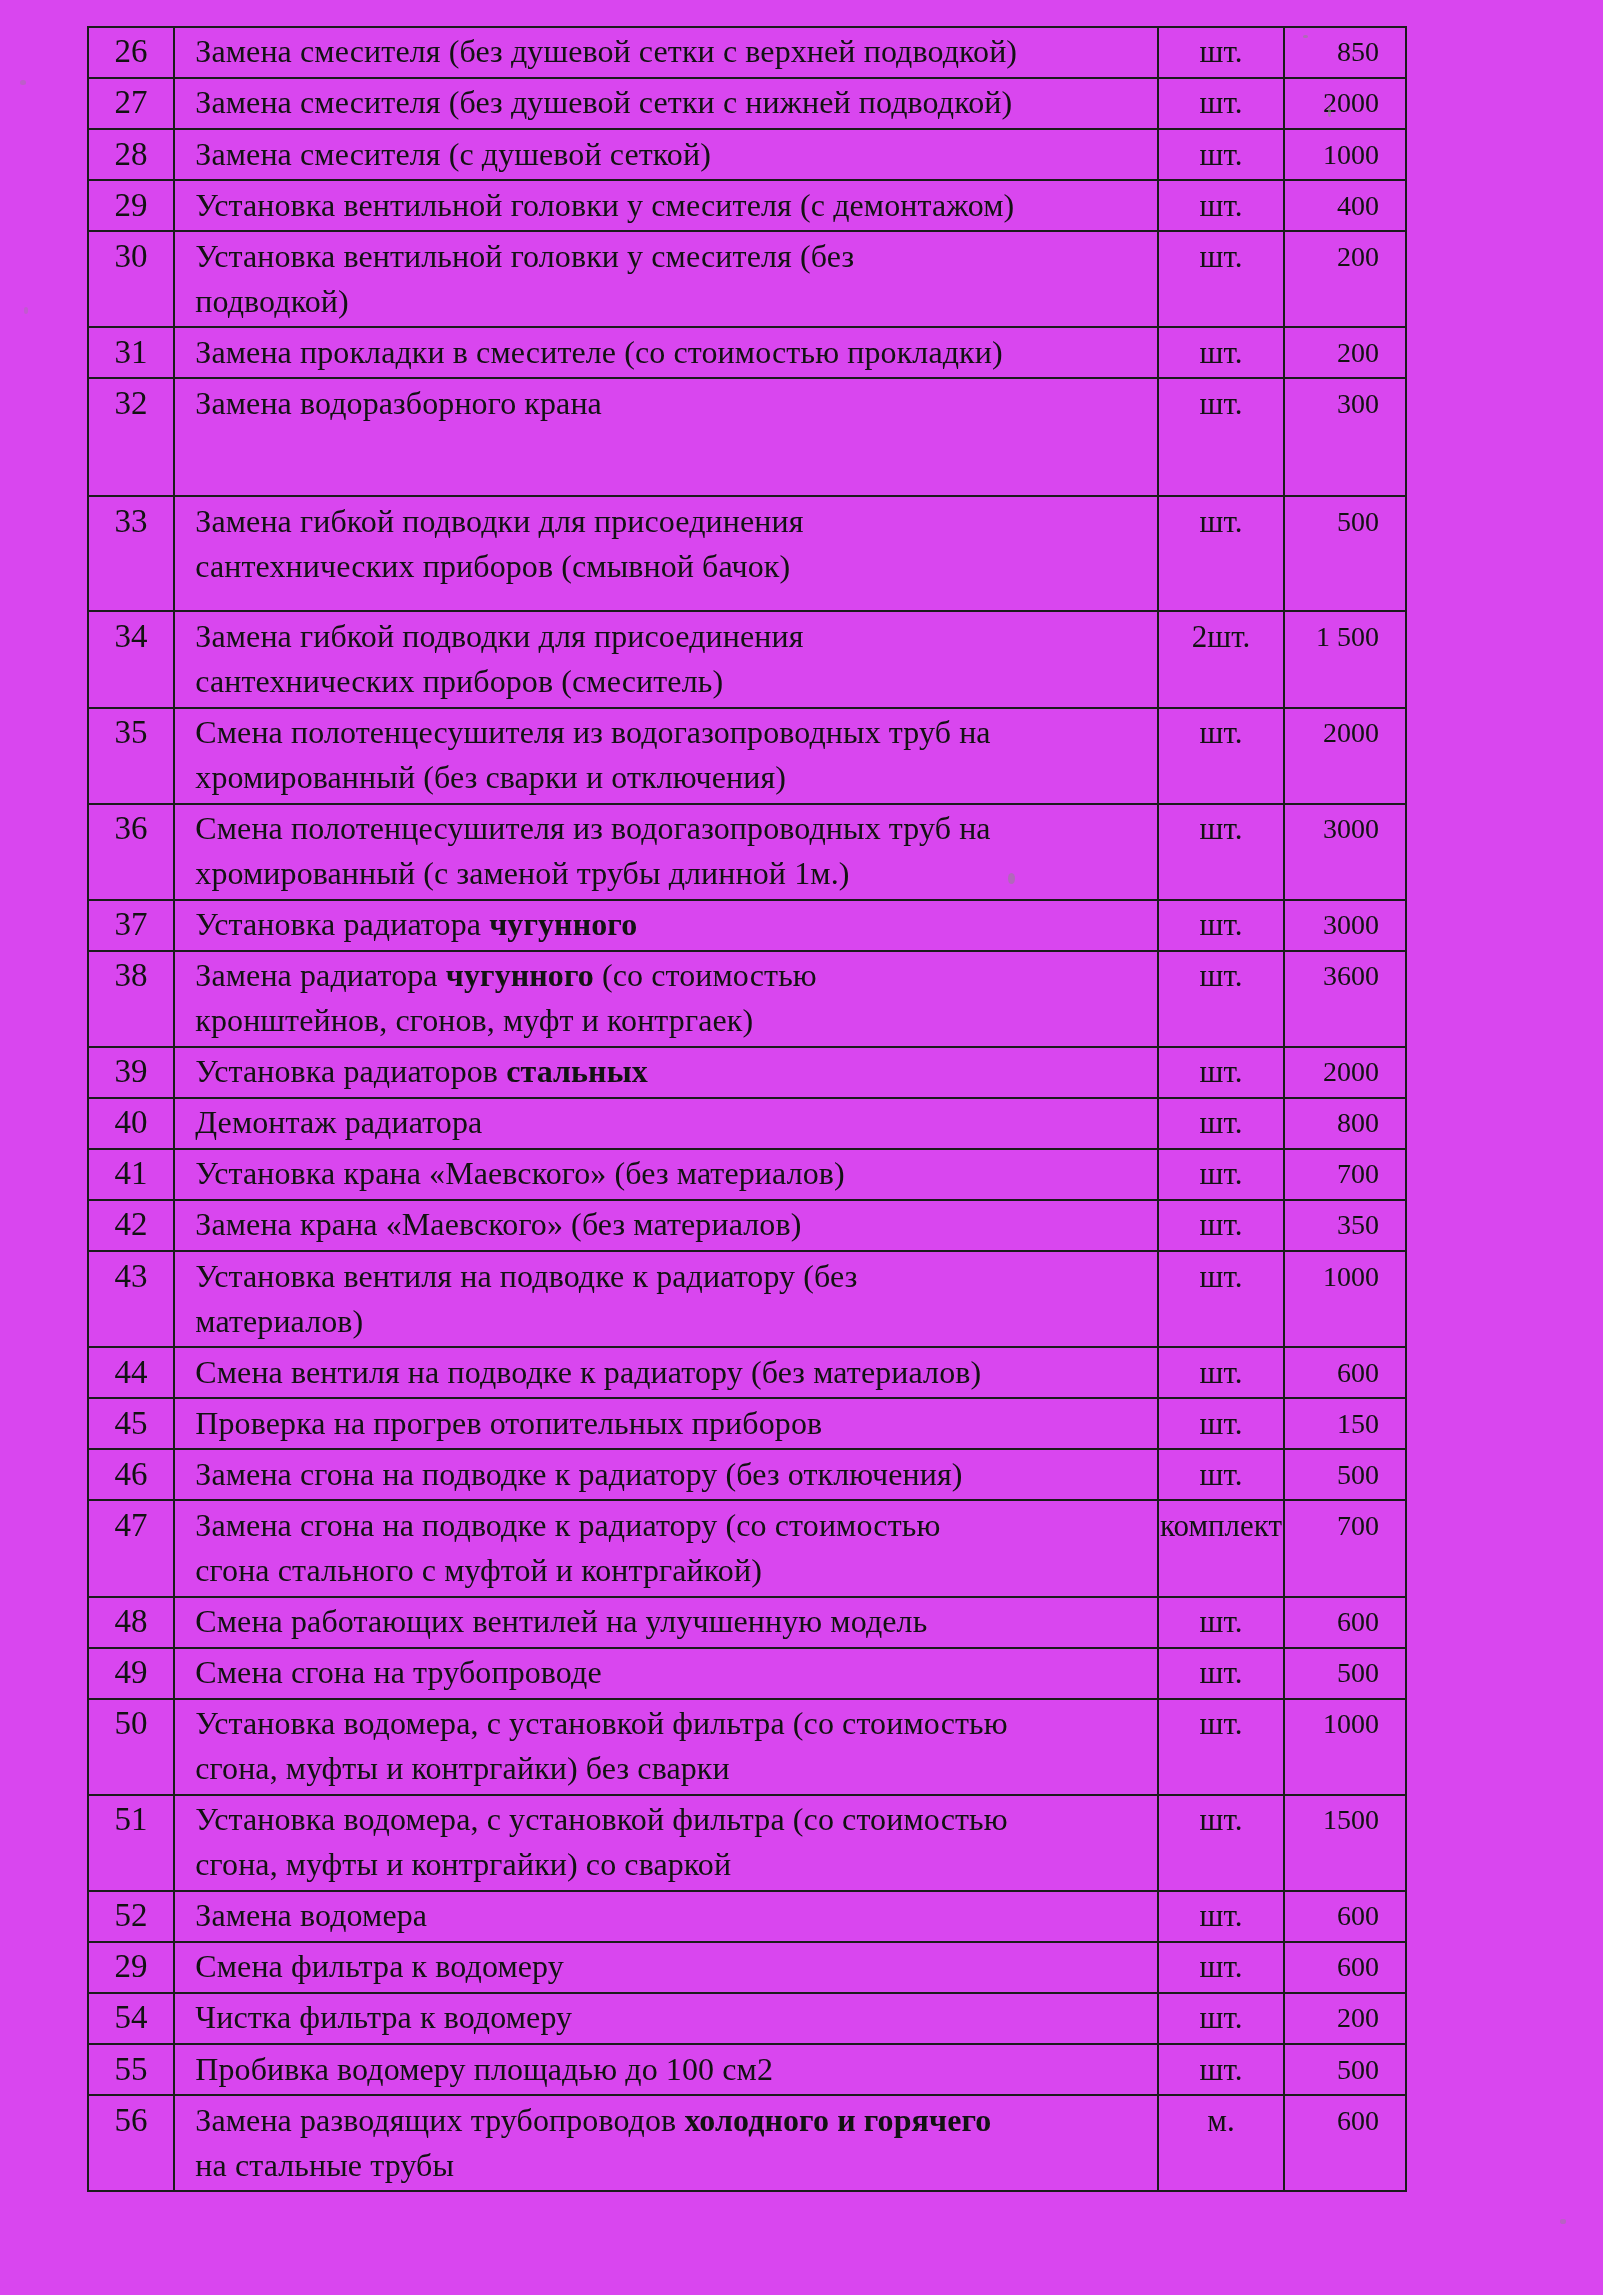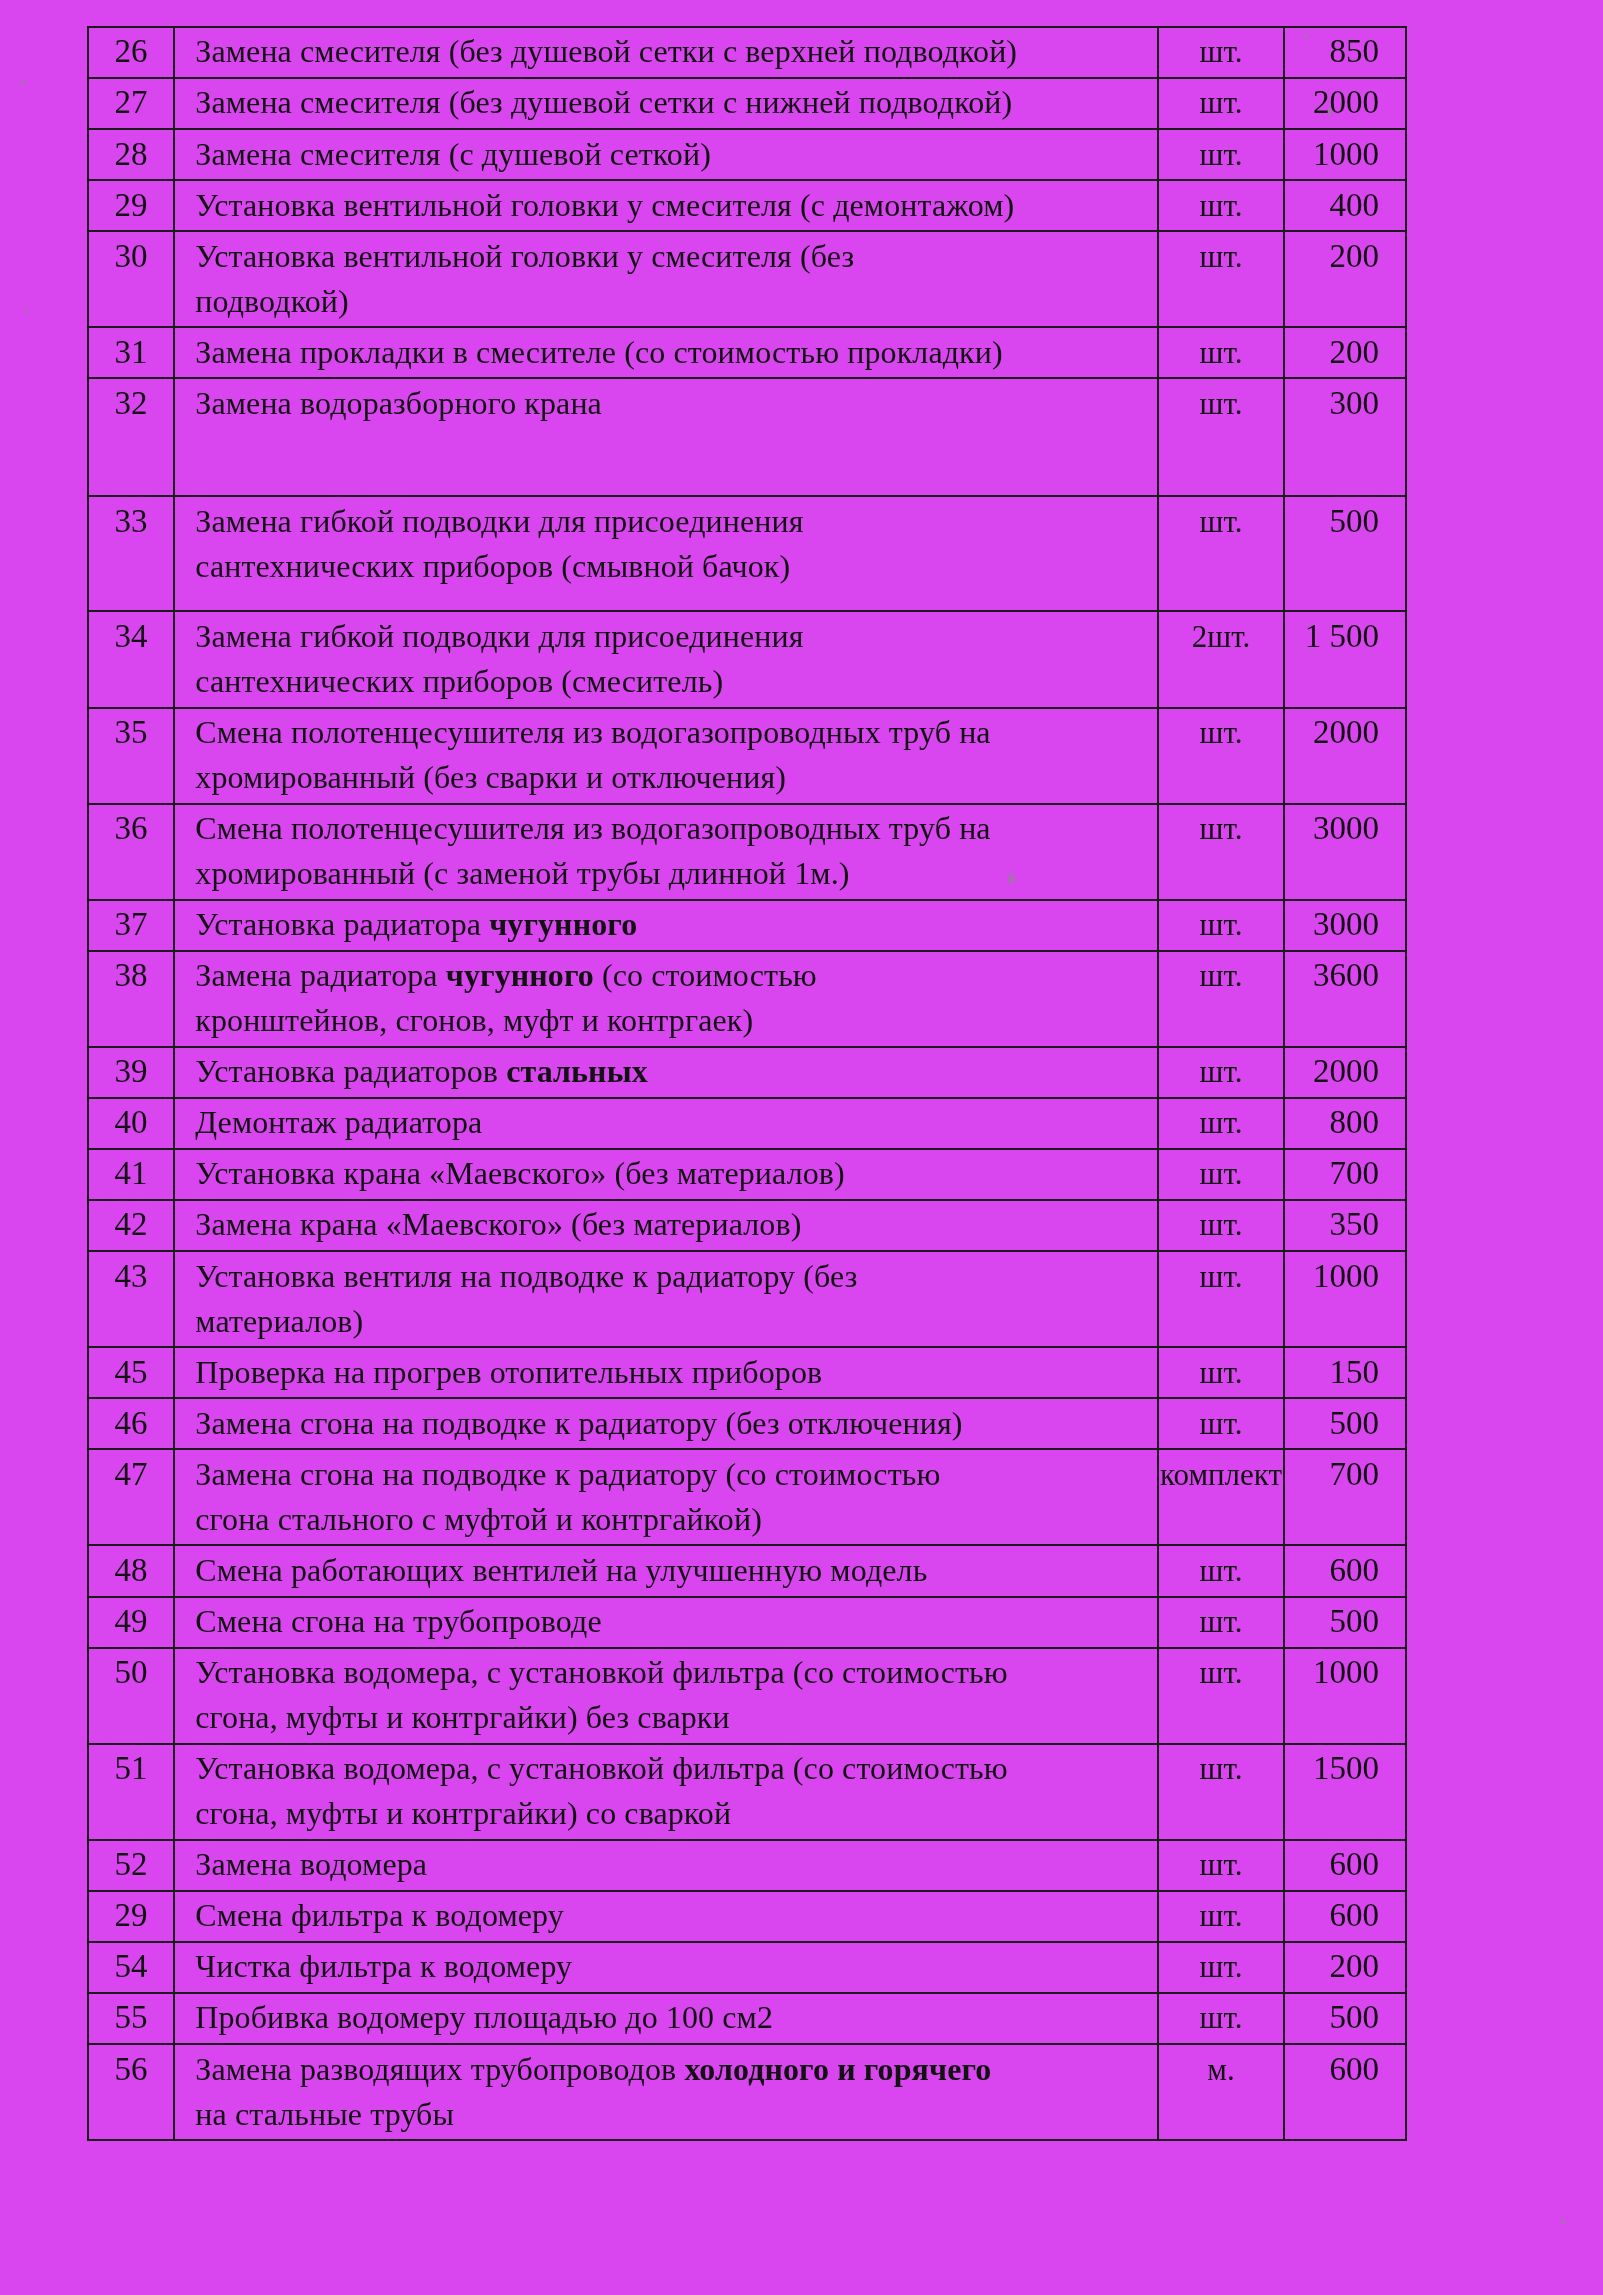--- a/index.html
+++ b/index.html
@@ -48,21 +48,21 @@
   }
   .c-desc b { font-weight: bold; }
   .c-unit {
     text-align: center;
     font-size: 31px;
     line-height: 45px;
     padding-top: 1.4px;
   }
   .c-price {
     text-align: right;
-    font-size: 33px;
+    font-size: 28px;
     line-height: 45px;
     padding: 1.4px 26px 0 0;
   }
   
   .speck {
     position: absolute;
     background: #8a8a85;
     border-radius: 50%;
     opacity: 0.55;
   }
@@ -187,20 +187,26 @@
     <td class="c-unit">шт.</td>
     <td class="c-price">350</td>
   </tr>
         <tr style="height: 91px;">
     <td class="c-num">43</td>
     <td class="c-desc"><span>Установка вентиля на подводке к радиатору (без</span><br><span>материалов)</span></td>
     <td class="c-unit">шт.</td>
     <td class="c-price">1000</td>
   </tr>
         <tr style="height: 45px;">
+    <td class="c-num">44</td>
+    <td class="c-desc"><span>Смена вентиля на подводке к радиатору (без материалов)</span></td>
+    <td class="c-unit">шт.</td>
+    <td class="c-price">600</td>
+  </tr>
+        <tr style="height: 45px;">
     <td class="c-num">45</td>
     <td class="c-desc"><span>Проверка на прогрев отопительных приборов</span></td>
     <td class="c-unit">шт.</td>
     <td class="c-price">150</td>
   </tr>
         <tr style="height: 45px;">
     <td class="c-num">46</td>
     <td class="c-desc"><span>Замена сгона на подводке к радиатору (без отключения)</span></td>
     <td class="c-unit">шт.</td>
     <td class="c-price">500</td>

